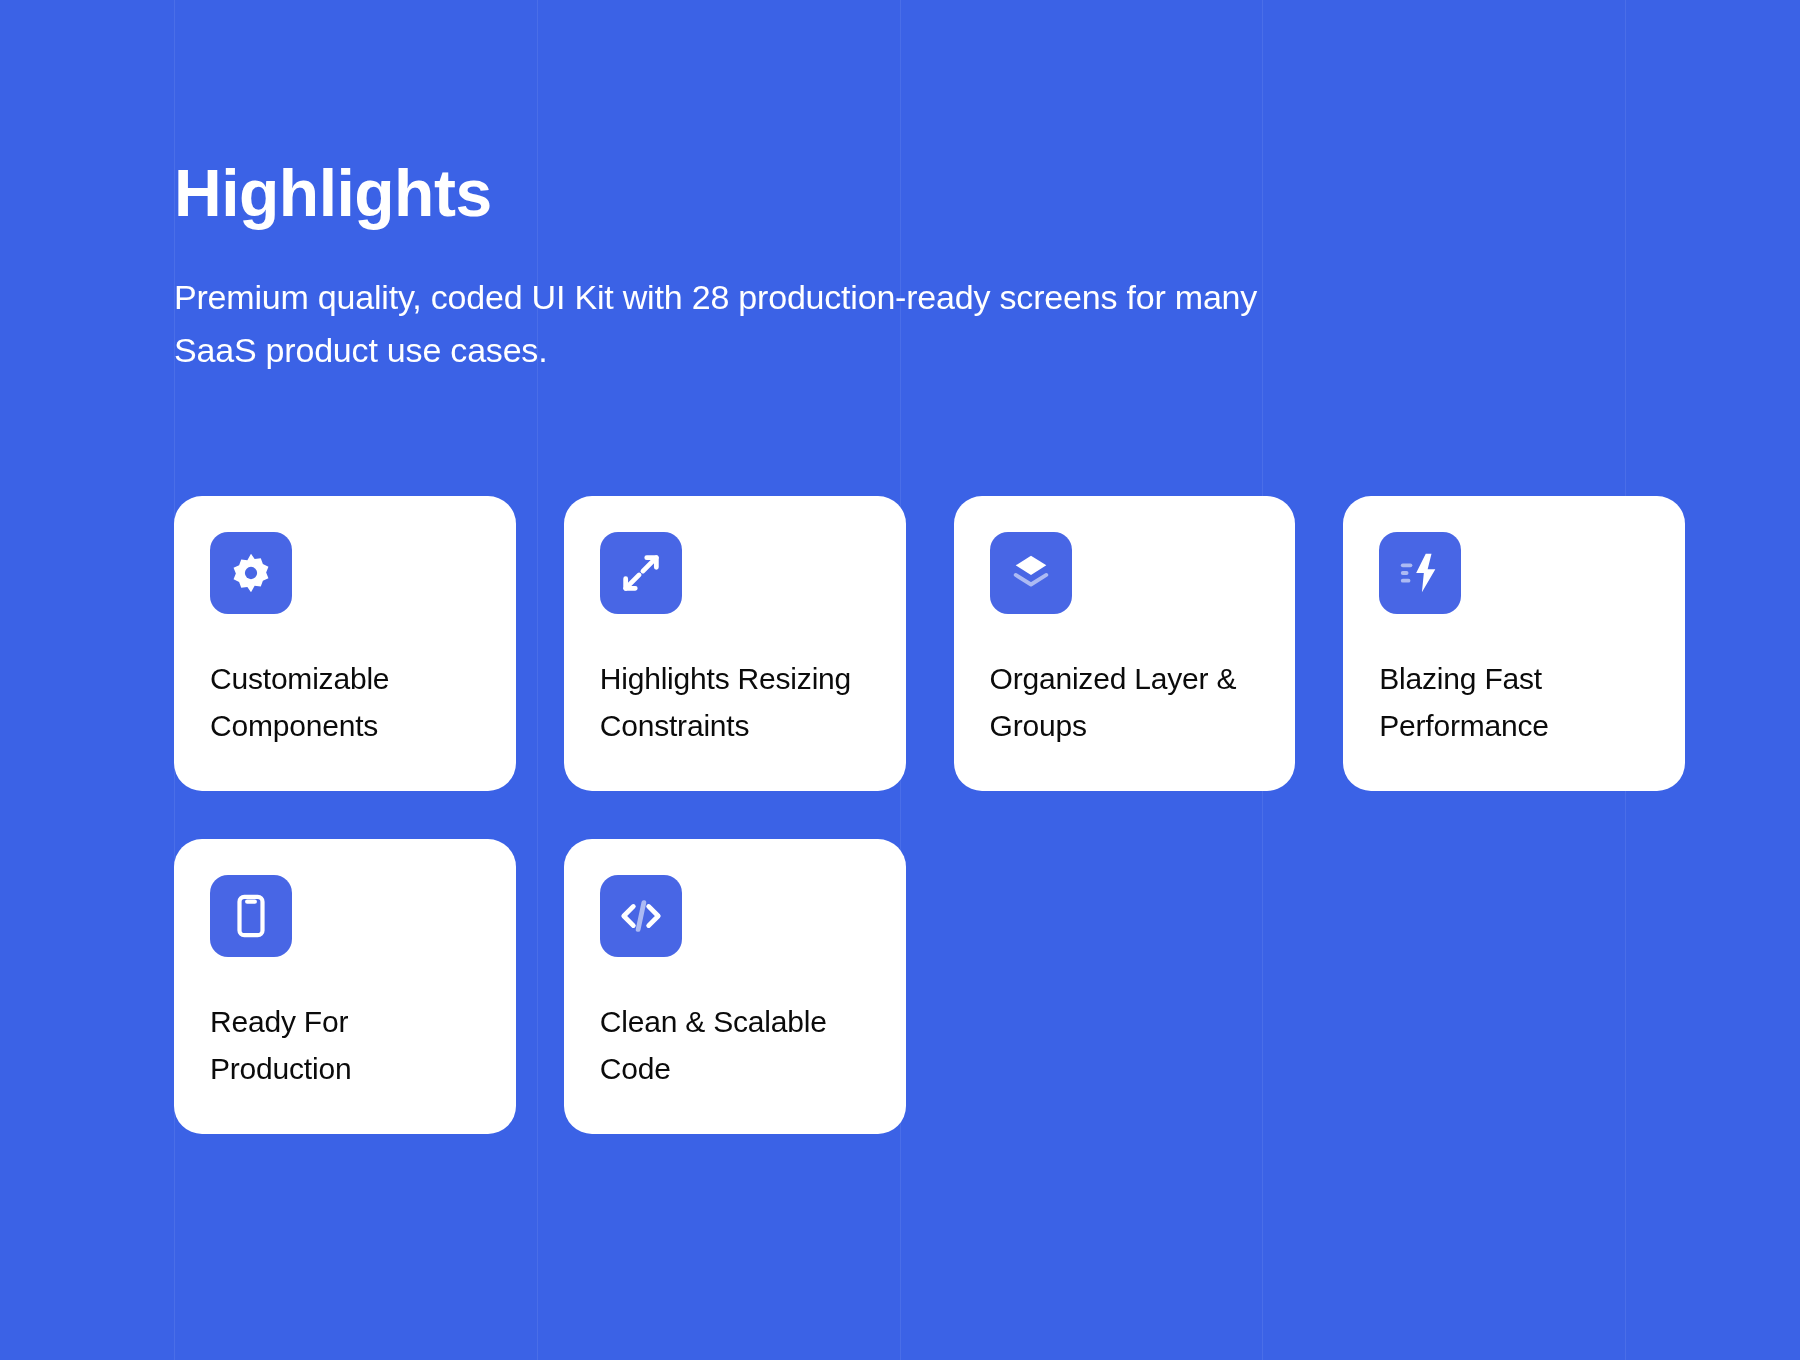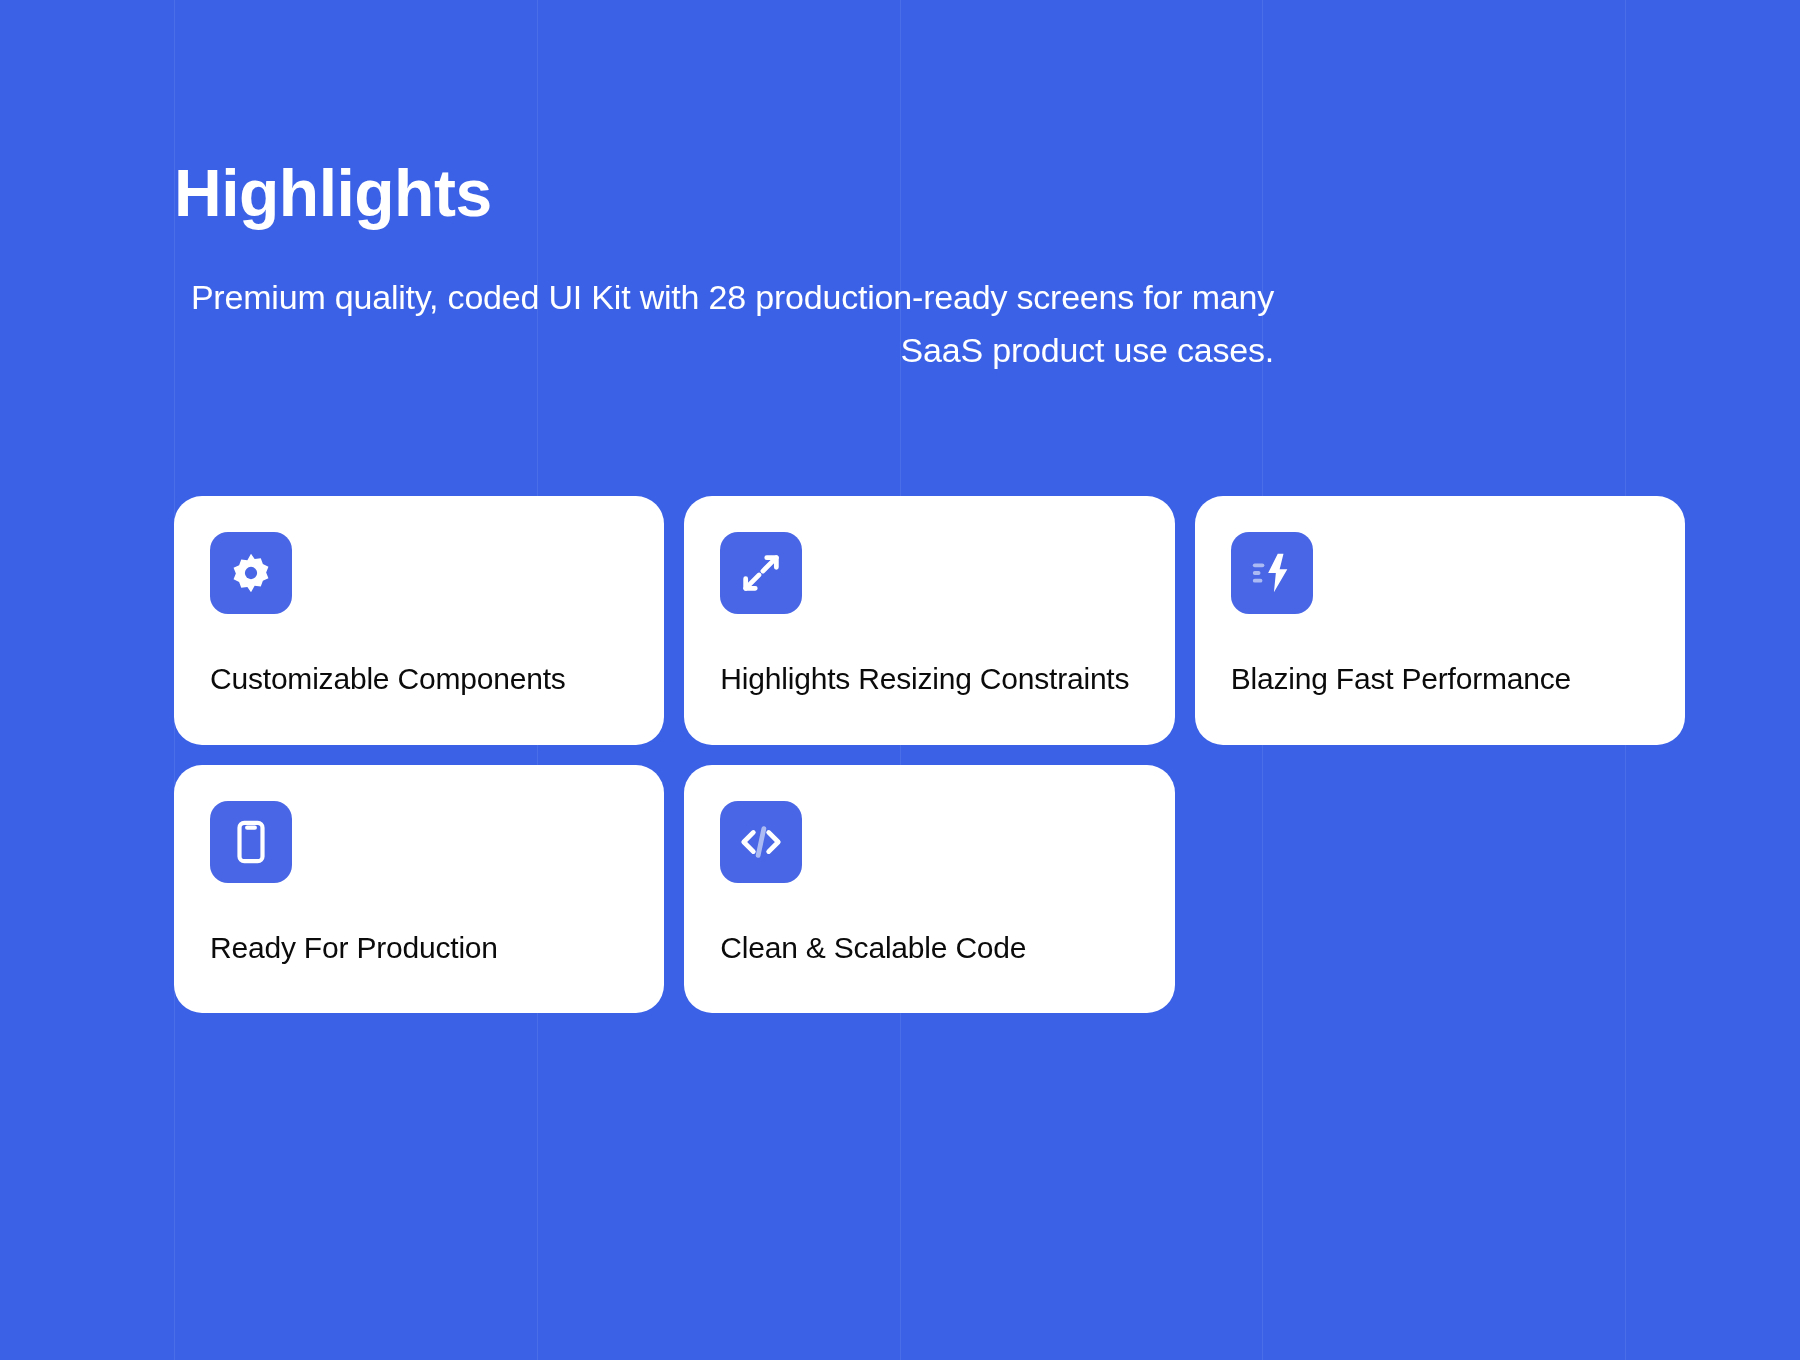--- a/index.html
+++ b/index.html
@@ -42,26 +42,25 @@
     letter-spacing: -0.5px;
     margin-bottom: 40px;
   }
   .subtitle {
     color: #ffffff;
     font-size: 34px;
     font-weight: 400;
     line-height: 1.55;
     max-width: 1100px;
     letter-spacing: -0.2px;
-    text-align: right;
   }
   .cards-grid {
     display: grid;
-    grid-template-columns: repeat(3, 1fr);
-    gap: 20px;
+    grid-template-columns: repeat(4, 1fr);
+    gap: 48px;
     margin-top: 120px;
   }
   .card {
     background: #ffffff;
     border-radius: 28px;
     padding: 36px 36px 42px 36px;
     display: flex;
     flex-direction: column;
     gap: 42px;
   }
@@ -118,20 +117,29 @@
         <svg viewBox="0 0 24 24" fill="none" stroke="#ffffff" stroke-width="2.5" stroke-linecap="round" stroke-linejoin="round">
             <polyline points="4 15 4 20 9 20"></polyline>
             <polyline points="20 9 20 4 15 4"></polyline>
             <line x1="4" y1="20" x2="11" y2="13"></line>
             <line x1="20" y1="4" x2="13" y2="11"></line>
           </svg>
       </div>
       <div class="card-title">Highlights Resizing Constraints</div>
     </div>
 
+    <div class="card">
+      <div class="icon-badge">
+        <svg viewBox="0 0 24 24" fill="#ffffff">
+            <path d="M12 3l8 5-8 5-8-5 8-5z"></path>
+            <path d="M4 13l8 5 8-5" fill="none" stroke="#ffffff" stroke-width="2" stroke-linecap="round" stroke-linejoin="round" opacity="0.55"></path>
+          </svg>
+      </div>
+      <div class="card-title">Organized Layer &amp; Groups</div>
+    </div>
 
     <div class="card">
       <div class="icon-badge">
         <svg viewBox="0 0 24 24" fill="#ffffff">
             <rect x="2" y="7" width="6" height="2" rx="1" opacity="0.55"></rect>
             <rect x="2" y="11" width="4" height="2" rx="1" opacity="0.55"></rect>
             <rect x="2" y="15" width="5" height="2" rx="1" opacity="0.55"></rect>
             <path d="M15 2l-5 10h4l-1 10 7-12h-4l2-8h-3z"></path>
           </svg>
       </div>

